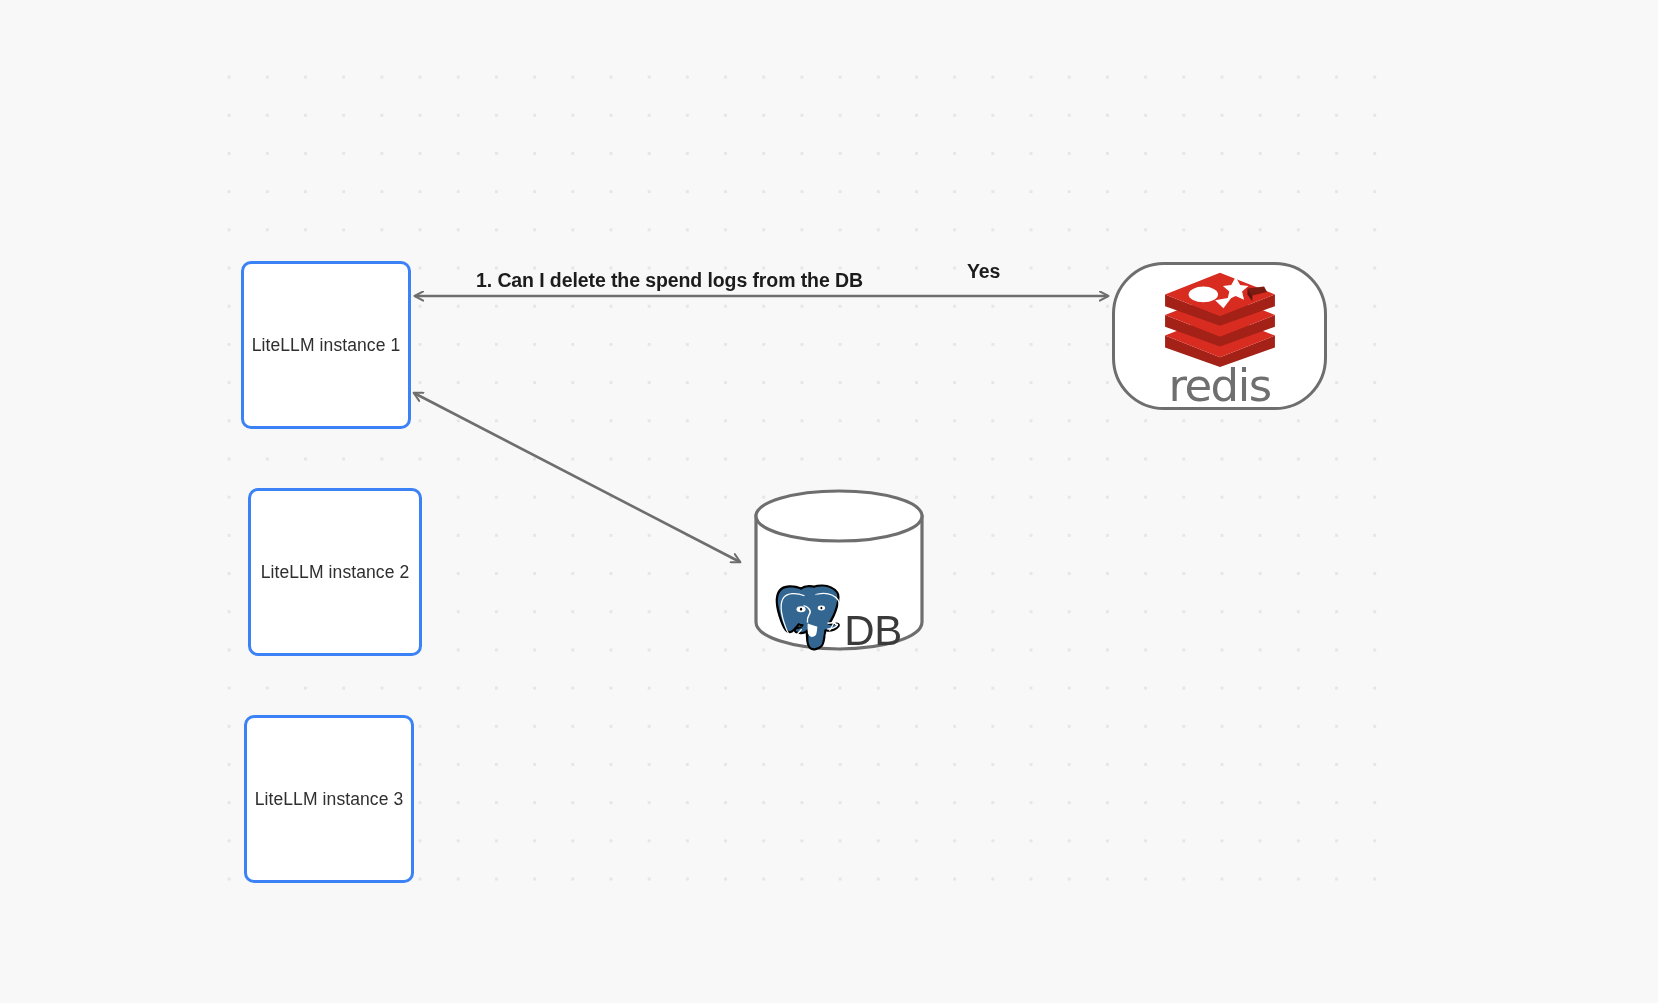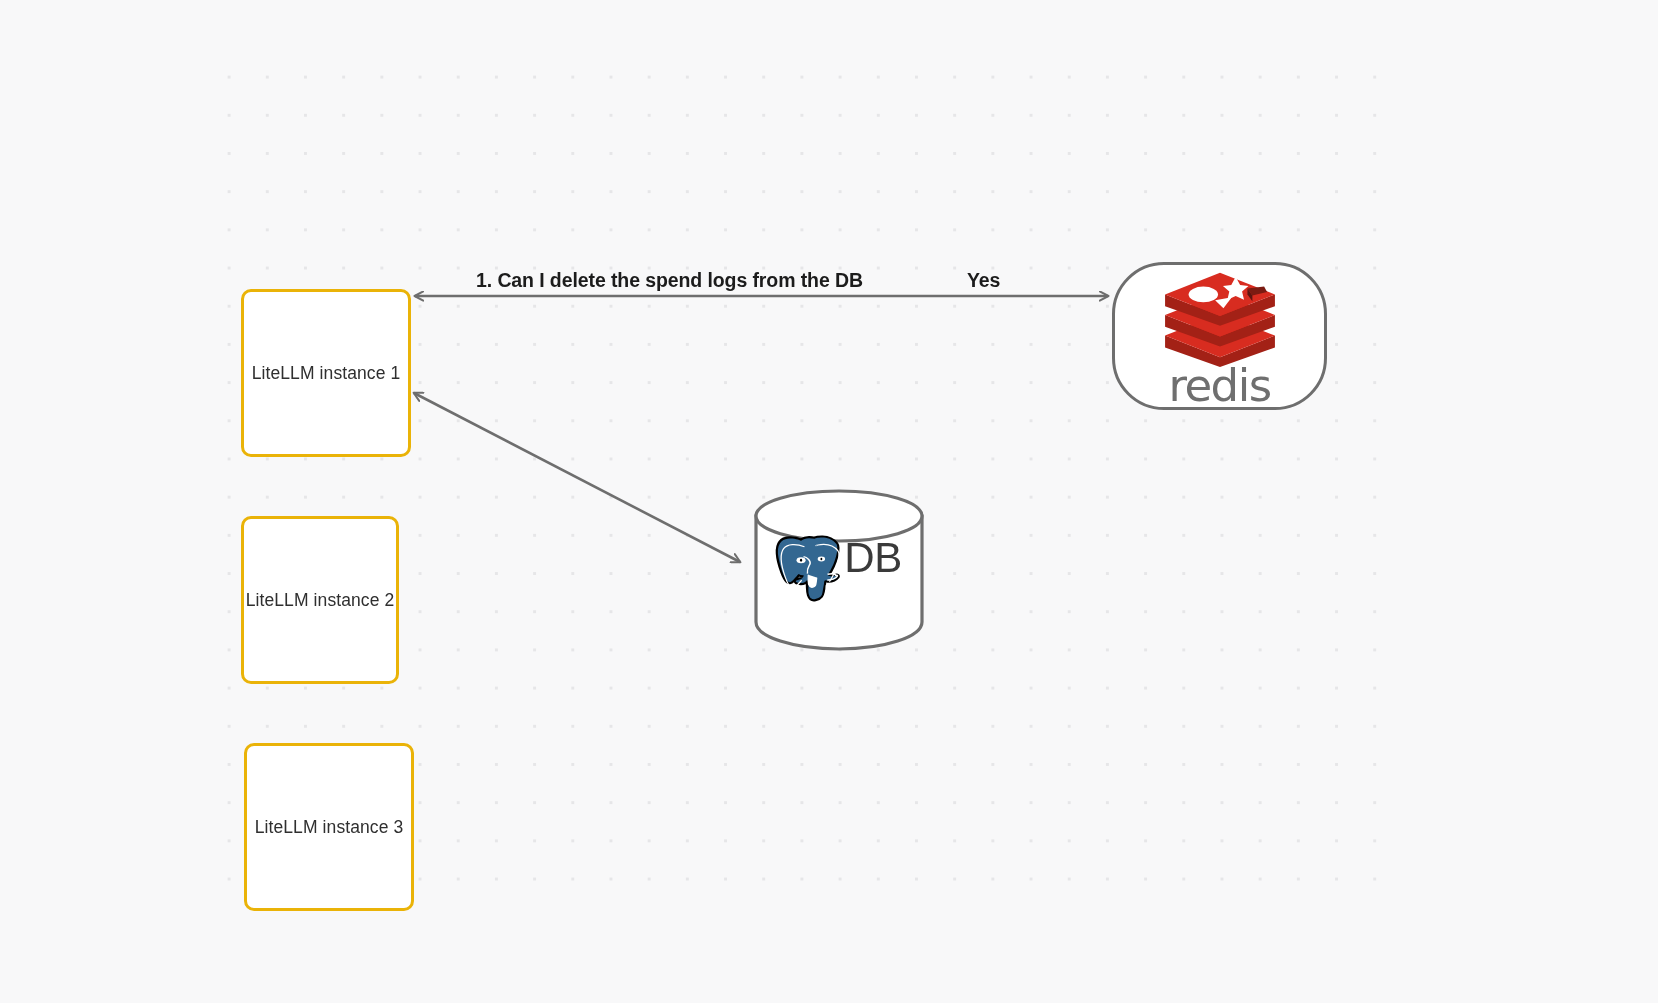--- a/index.html
+++ b/index.html
@@ -47,37 +47,36 @@
     overflow: visible;
   }
 
   
   .node {
     position: absolute;
     box-sizing: border-box;
   }
   .llm-box {
     background: #ffffff;
-    border: 3px solid #eab308;
+    border: 3px solid #3b82f6;
     border-radius: 10px;
     display: flex;
     align-items: center;
     justify-content: center;
-    margin-top: 28px;
   }
   .llm-label {
     font-size: 17.5px;
     color: #2f2f2f;
     font-family: "Liberation Sans", sans-serif;
     letter-spacing: 0.1px;
     white-space: nowrap;
   }
 
   #node-llm-1 { left: 241px; top: 261px; width: 170px; height: 168px; }
-  #node-llm-2 { left: 241px; top: 488px; width: 158px; height: 168px; }
+  #node-llm-2 { left: 248px; top: 488px; width: 174px; height: 168px; }
   #node-llm-3 { left: 244px; top: 715px; width: 170px; height: 168px; }
 
   
   #node-redis {
     left: 1112px;
     top: 262px;
     width: 215px;
     height: 148px;
     background: #ffffff;
     border: 3px solid #6e6e6e;
@@ -109,25 +108,25 @@
   #node-db {
     left: 753px;
     top: 489px;
     width: 172px;
     height: 160px;
   }
   #node-db svg { display: block; overflow: visible; }
   .db-inner {
     position: absolute;
     left: 0;
-    top: 16px;
+    top: 3px;
     width: 172px;
     height: 160px;
     display: flex;
-    align-items: flex-start;
+    align-items: flex-end;
     justify-content: center;
     gap: 4px;
     padding-top: 32px;
     box-sizing: border-box;
   }
   .pg-logo { width: 66px; height: 66px; display: block; }
   .db-text {
     font-size: 42px;
     color: #3a3a3a;
     font-family: "Liberation Sans", sans-serif;
@@ -140,21 +139,21 @@
   .edge-label {
     position: absolute;
     font-size: 19.5px;
     font-weight: bold;
     color: #1c1c1c;
     font-family: "Liberation Sans", sans-serif;
     white-space: nowrap;
     letter-spacing: -0.1px;
   }
   #label-step1 { left: 476px; top: 269px; }
-  #label-yes   { left: 967px; top: 269px; }
+  #label-yes   { left: 967px; top: 260px; }
   #label-step2 { left: 552px; top: 435px; }
 </style>
 </head>
 <body>
 
 <div id="canvas">
   <div id="dot-grid"></div>
 
   <div id="diagram">
 

